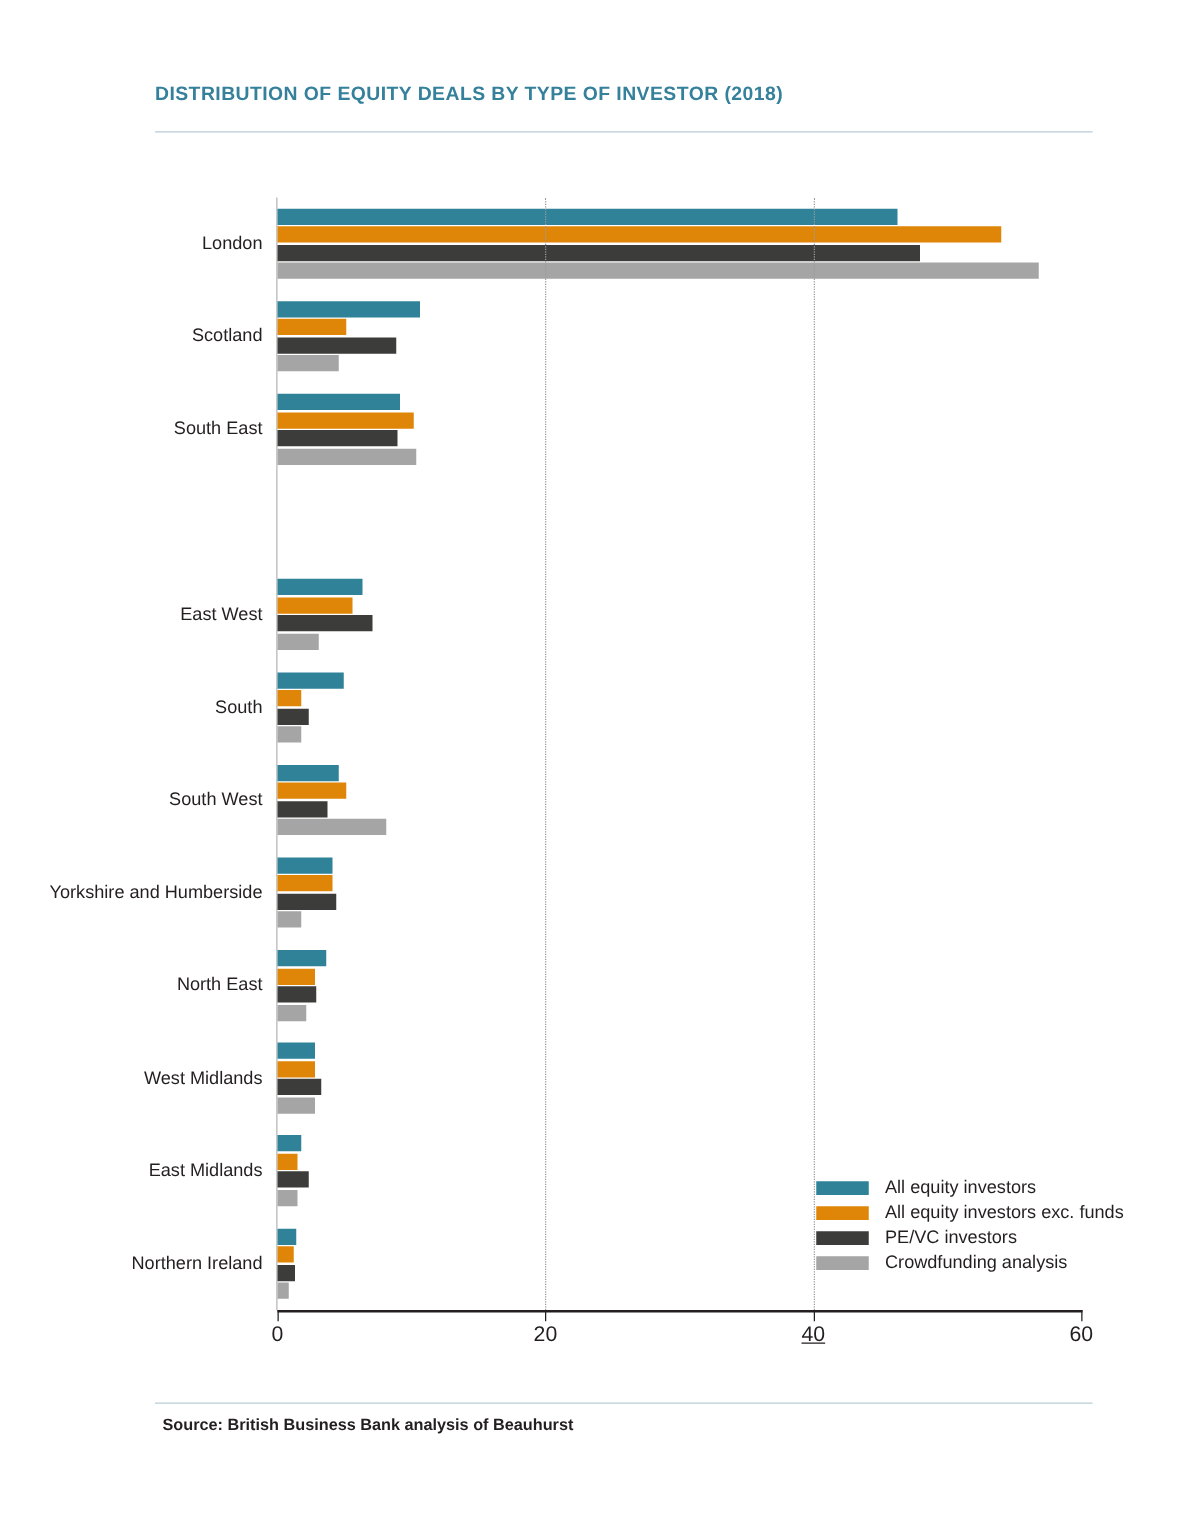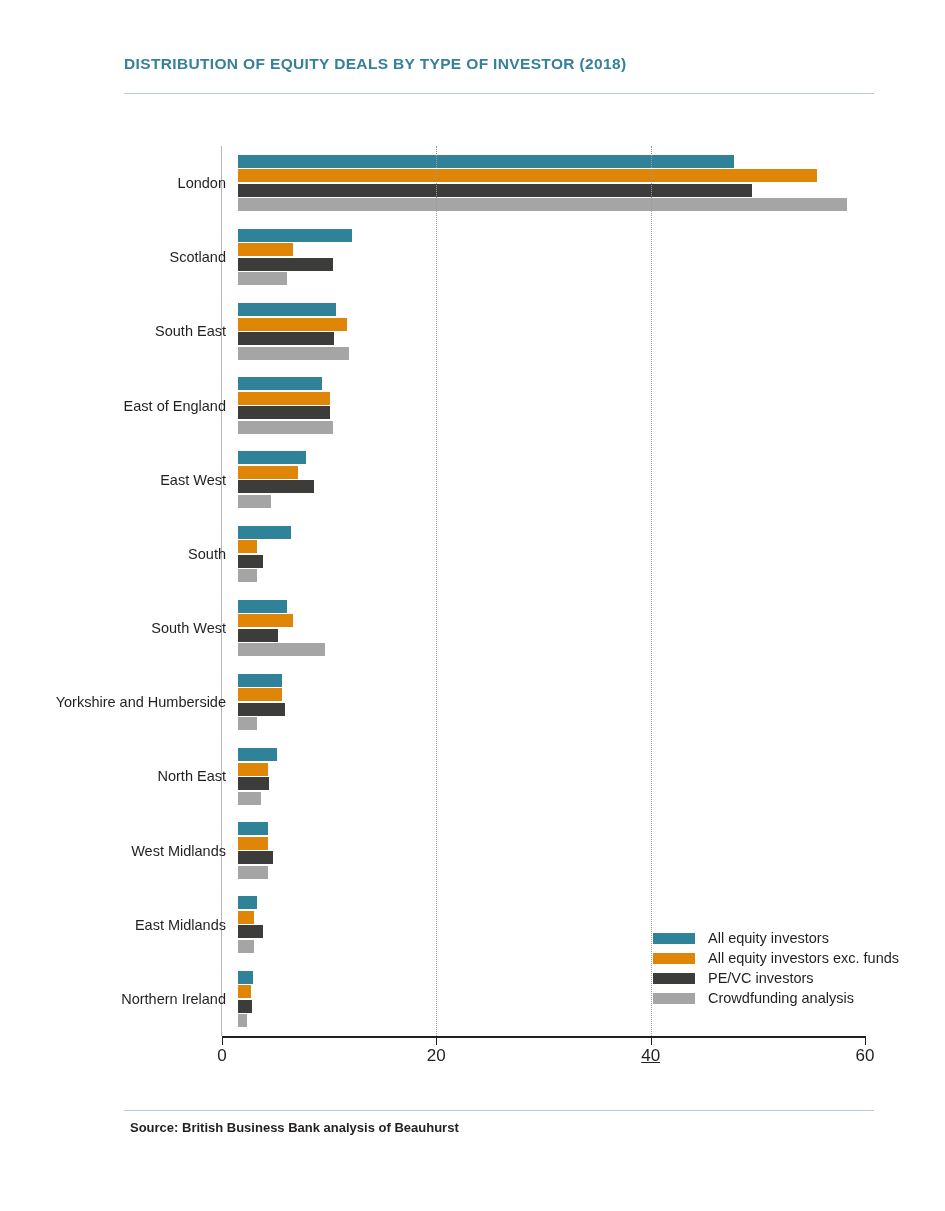--- a/index.html
+++ b/index.html
@@ -12,20 +12,21 @@
     height: 1211px;
     font-family: "Liberation Sans", sans-serif;
     -webkit-font-smoothing: antialiased;
     overflow: hidden;
     position: relative;
   }
 
   .page {
     position: absolute;
     inset: 0;
+    margin-top: 12px;
   }
 
   
   .chart-title {
     position: absolute;
     left: 124px;
     top: 55px;
     font-size: 15.5px;
     font-weight: bold;
     letter-spacing: 0.35px;
@@ -102,21 +103,21 @@
     top: 1068px;
     width: 644px;
     text-align: center;
     font-size: 21px;
     color: #231f20;
   }
 
   
   .group {
     position: absolute;
-    left: 16px;
+    left: 0;
     width: 643px;
   }
   .cat-label {
     position: absolute;
     right: 100%;
     margin-right: 12px;
     top: 50%;
     transform: translateY(-50%);
     font-size: 14.5px;
     color: #231f20;
@@ -196,27 +197,20 @@
           <div class="bar" title="Scotland – All equity investors exc. funds: 5.1%" style="top: 23.3333px; width: 54.655px; background: rgb(223, 134, 8);"></div>
           <div class="bar" title="Scotland – PE/VC investors: 8.9%" style="top: 37.8333px; width: 95.3783px; background: rgb(60, 60, 59);"></div>
           <div class="bar" title="Scotland – Crowdfunding platform: 4.6%" style="top: 52.3333px; width: 49.2967px; background: rgb(165, 165, 165);"></div>
         </div>
         <div class="group" style="top: 148.333px; height: 74.1667px;">
           <div class="cat-label">South East</div>
           <div class="bar" title="South East – All equity investors: 9.1%" style="top: 8.83333px; width: 97.5217px; background: rgb(47, 130, 152);"></div>
           <div class="bar" title="South East – All equity investors exc. funds: 10.2%" style="top: 23.3333px; width: 109.31px; background: rgb(223, 134, 8);"></div>
           <div class="bar" title="South East – PE/VC investors: 9%" style="top: 37.8333px; width: 96.45px; background: rgb(60, 60, 59);"></div>
           <div class="bar" title="South East – Crowdfunding platform: 10.4%" style="top: 52.3333px; width: 111.453px; background: rgb(165, 165, 165);"></div>
-        </div>
-        <div class="group" style="top: 222.5px; height: 74.1667px;">
-          <div class="cat-label">East of England</div>
-          <div class="bar" title="East of England – All equity investors: 7.8%" style="top: 8.83333px; width: 83.59px; background: rgb(47, 130, 152);"></div>
-          <div class="bar" title="East of England – All equity investors exc. funds: 8.6%" style="top: 23.3333px; width: 92.1633px; background: rgb(223, 134, 8);"></div>
-          <div class="bar" title="East of England – PE/VC investors: 8.6%" style="top: 37.8333px; width: 92.1633px; background: rgb(60, 60, 59);"></div>
-          <div class="bar" title="East of England – Crowdfunding platform: 8.9%" style="top: 52.3333px; width: 95.3783px; background: rgb(165, 165, 165);"></div>
         </div>
         <div class="group" style="top: 296.667px; height: 74.1667px;">
           <div class="cat-label">East West</div>
           <div class="bar" title="North West – All equity investors: 6.3%" style="top: 8.83333px; width: 67.515px; background: rgb(47, 130, 152);"></div>
           <div class="bar" title="North West – All equity investors exc. funds: 5.6%" style="top: 23.3333px; width: 60.0133px; background: rgb(223, 134, 8);"></div>
           <div class="bar" title="North West – PE/VC investors: 7.1%" style="top: 37.8333px; width: 76.0883px; background: rgb(60, 60, 59);"></div>
           <div class="bar" title="North West – Crowdfunding platform: 3.1%" style="top: 52.3333px; width: 33.2217px; background: rgb(165, 165, 165);"></div>
         </div>
         <div class="group" style="top: 370.833px; height: 74.1667px;">
           <div class="cat-label">South</div>

